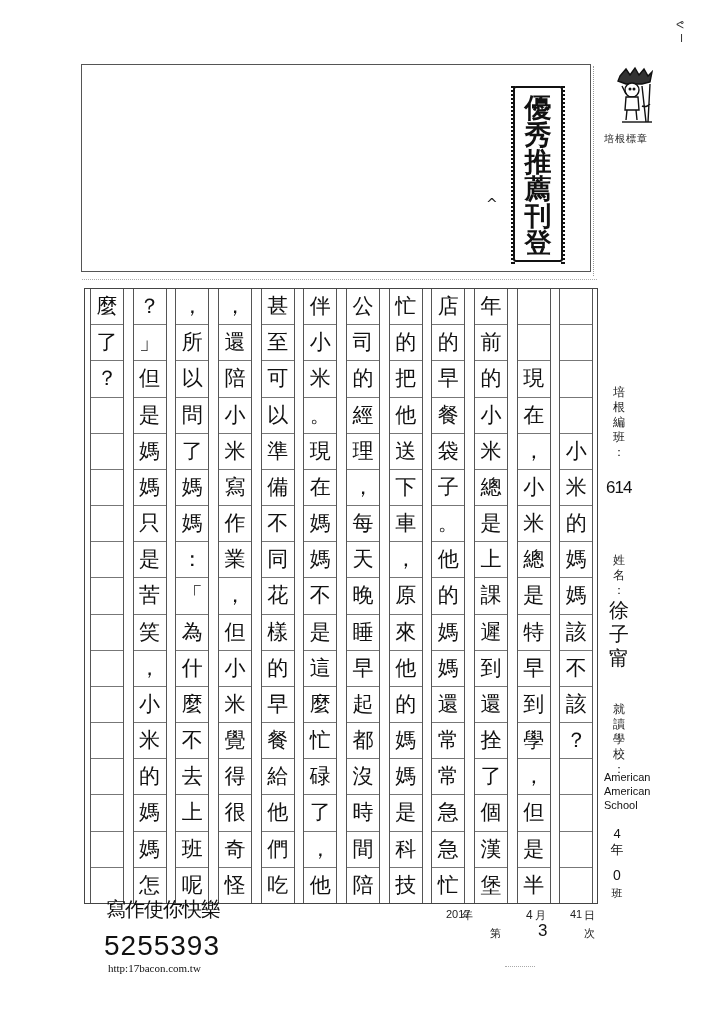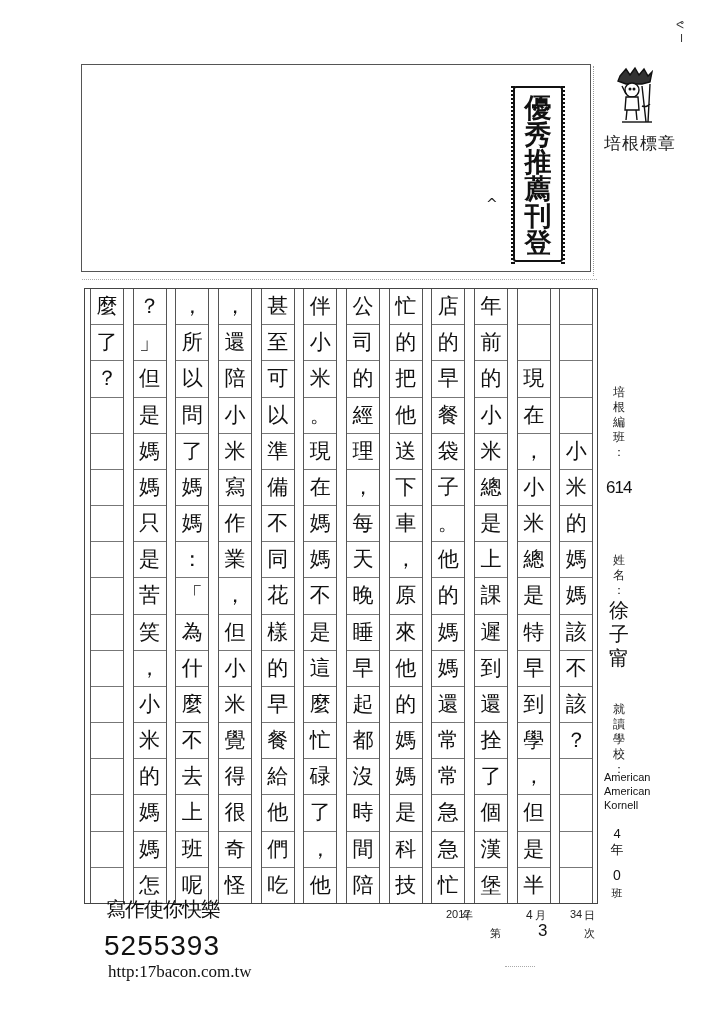--- a/index.html
+++ b/index.html
@@ -15,21 +15,21 @@
            border:2.5px solid #111; border-radius:3px;
            display:flex; flex-direction:column; align-items:center; justify-content:space-around;
            padding:6px 0; }
   .stamp span { font-family:"DejaVu Sans", sans-serif; font-weight:bold; font-size:27px; line-height:1; color:#111; }
   .stamp-edge { position:absolute; top:-4px; bottom:-4px; width:4px;
      background:repeating-linear-gradient(0deg,#111 0 2px,transparent 2px 4px); }
   .mark-1 { left:486px; top:196px; font-family:"DejaVu Sans", sans-serif; font-size:14px; color:#222; }
 
   
   .logo { left:612px; top:66px; width:46px; height:60px; }
-  .logo-caption { left:604px; top:132px; font-size:17px; letter-spacing:1px; color:#222; }
+  .logo-caption { left:604px; top:132px; font-size:10px; letter-spacing:1px; color:#222; }
   .corner-mark { left:676px; top:18px; font-size:11px; color:#333; font-family:"DejaVu Sans", sans-serif; line-height:1.3; }
 
   
   .grid { left:84px; top:288px; width:514px; height:616px;
           border:1.5px solid #444; box-sizing:border-box;
           display:flex; flex-direction:row-reverse; }
   .col { width:42.8px; height:100%; position:relative; box-sizing:border-box; }
   .col .cells { position:absolute; left:5px; width:32px; top:0; bottom:0;
                 border-left:1px solid #555; border-right:1px solid #555;
                 display:flex; flex-direction:column; }
@@ -46,21 +46,21 @@
   .lbl-name { left:612px; top:553px; }
   .val-name { left:608px; top:598px; font-size:20px; line-height:24px; width:22px; text-align:center; }
   .lbl-school { left:612px; top:702px; }
   .val-school { left:604px; top:770px; font-size:11px; line-height:14px; }
   .val-grade { left:610px; top:826px; font-size:13px; line-height:16px; width:14px; text-align:center; }
   .val-class-num { left:610px; top:866px; font-size:14px; line-height:18px; width:14px; text-align:center; }
 
   
   .code { left:104px; top:910px; font-family:Liberation Sans, sans-serif; font-size:28px; letter-spacing:1px; color:#111;margin-top:20px; }
   .slogan { left:106px; top:896px; font-size:20px; color:#111; font-family:"DejaVu Serif", serif; letter-spacing:-1px; }
-  .url { left:108px; top:962px; font-family:"Liberation Serif", serif; font-size:17px; color:#111; }
+  .url { left:108px; top:962px; font-family:"Liberation Serif", serif; font-size:11px; color:#111; }
   .date-row { top:908px; font-size:11px; color:#222; }
   .count-row { top:926px; font-size:11px; color:#222; }
   .count-val { left:478px; top:922px; font-size:18px; }
   .faint-mark { left:505px; top:966px; width:30px; border-top:1px dotted #aaa; }
 </style>
 </head>
 <body>
 
 <div class="abs top-box"></div>
 <div class="abs top-box-shadow"></div>
@@ -375,38 +375,38 @@
 <div class="abs side-label lbl-school">
   <div>就</div>
   <div>讀</div>
   <div>學</div>
   <div>校</div>
   <div>：</div>
 </div>
 <div class="abs hand val-school">
   <div>American</div>
   <div>American</div>
-  <div>Kornell</div>
+  <div>School</div>
 </div>
 <div class="abs hand val-grade">
   <div>4</div>
   <div>年</div>
 </div>
 <div class="abs hand val-class-num">
   <div>0</div>
   <div style="font-size:11px">班</div>
 </div>
 
 <div class="abs code">5255393</div>
 <div class="abs slogan">寫作使你快樂</div>
 <div class="abs url">http:17bacon.com.tw</div>
 
 <div class="abs hand date-row" style="left:446px">2017</div>
 <div class="abs date-row" style="left:462px">年</div>
 <div class="abs hand date-row" style="left:526px;font-size:12px">4</div>
 <div class="abs date-row" style="left:535px">月</div>
-<div class="abs hand date-row" style="left:570px">34</div>
+<div class="abs hand date-row" style="left:570px">41</div>
 <div class="abs date-row" style="left:584px">日</div>
 
 <div class="abs count-row" style="left:490px">第</div>
 <div class="abs hand count-val" style="left:538px;top:921px;font-size:17px">3</div>
 <div class="abs count-row" style="left:584px">次</div>
 <div class="abs faint-mark"></div>
 
 </body></html>

